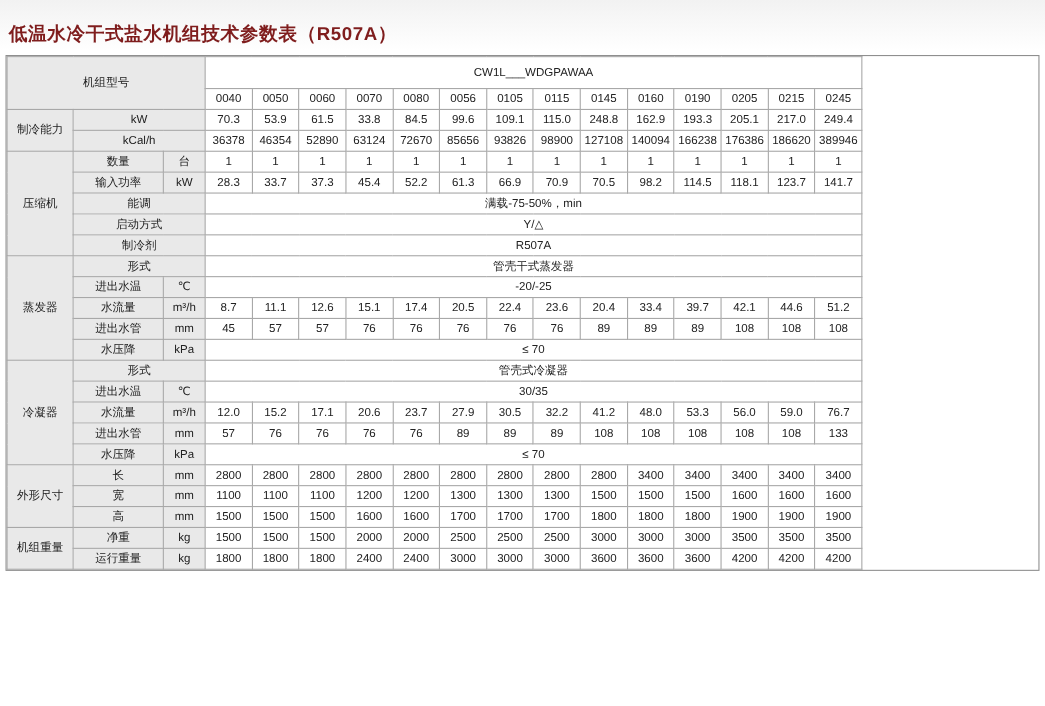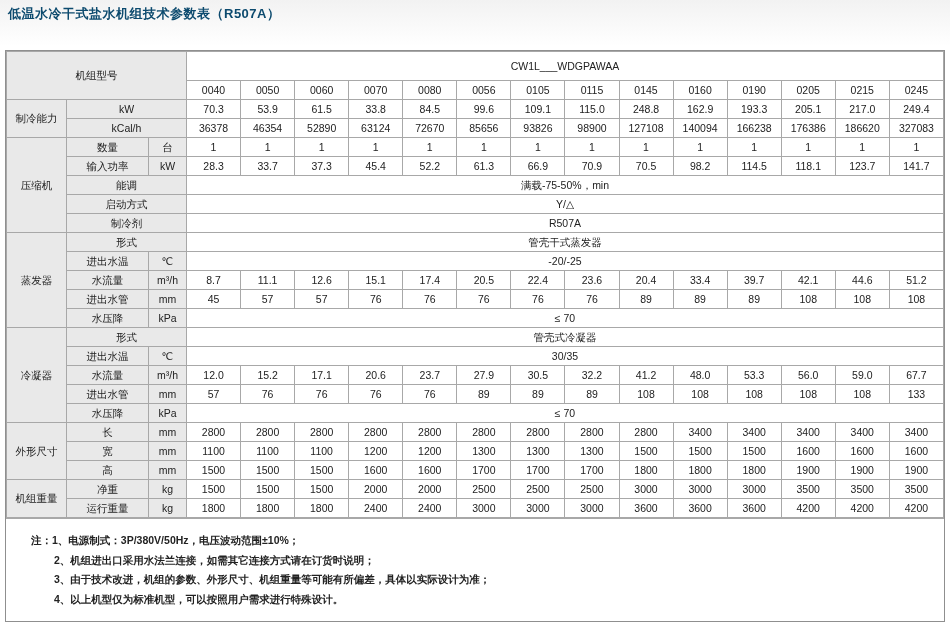--- a/index.html
+++ b/index.html
@@ -8,35 +8,35 @@
     width: 950px; height: 642px;
     background: #ffffff;
     font-family: "Liberation Sans", "DejaVu Sans", sans-serif;
     overflow: hidden;
   }
   .top-band {
     position: absolute; left: 0; top: 0; right: 0; height: 46px;
     background: linear-gradient(#f2f2f2, #ffffff);
   }
   .page-title {
-    position: absolute; left: 8px; top: 5px;
-    font-size: 13px; font-weight: bold;
-    color: #0c4a6e;
+    position: absolute; left: 8px; top: 19px;
+    font-size: 17px; font-weight: bold;
+    color: #7f1d1d;
     letter-spacing: 0.5px;
     white-space: nowrap;
   }
   .sheet {
     position: absolute; left: 5px; top: 50px; width: 940px;
     border: 1px solid #8f8f8f;
     background: #ffffff;
   }
   table.spec {
     border-collapse: collapse;
     table-layout: fixed;
-    width: 938px;
+    width: 778px;
   }
   table.spec th, table.spec td {
     border: 1px solid #a8a8a8;
     font-size: 10.5px;
     font-weight: normal;
     color: #222;
     text-align: center;
     vertical-align: middle;
     padding: 0 1px;
     height: 19px;
@@ -136,21 +136,21 @@
           <td>63124</td>
           <td>72670</td>
           <td>85656</td>
           <td>93826</td>
           <td>98900</td>
           <td>127108</td>
           <td>140094</td>
           <td>166238</td>
           <td>176386</td>
           <td>186620</td>
-          <td>327083</td>
+          <td>389946</td>
         </tr>
         <tr>
           <th class="lbl" rowspan="5">压缩机</th>
           <th class="lbl">数量</th>
           <th class="lbl">台</th>
           <td>1</td>
           <td>1</td>
           <td>1</td>
           <td>1</td>
           <td>1</td>
@@ -264,21 +264,21 @@
           <td>20.6</td>
           <td>23.7</td>
           <td>27.9</td>
           <td>30.5</td>
           <td>32.2</td>
           <td>41.2</td>
           <td>48.0</td>
           <td>53.3</td>
           <td>56.0</td>
           <td>59.0</td>
-          <td>67.7</td>
+          <td>76.7</td>
         </tr>
         <tr>
           <th class="lbl">进出水管</th>
           <th class="lbl">mm</th>
           <td>57</td>
           <td>76</td>
           <td>76</td>
           <td>76</td>
           <td>76</td>
           <td>89</td>
@@ -383,19 +383,13 @@
           <td>3000</td>
           <td>3600</td>
           <td>3600</td>
           <td>3600</td>
           <td>4200</td>
           <td>4200</td>
           <td>4200</td>
         </tr>
       </tbody>
   </table>
-  <div class="notes">
-    <div class="note-line"><span>注：</span><span>1、电源制式：3P/380V/50Hz，电压波动范围±10%；</span></div>
-    <div class="note-line indent">2、机组进出口采用水法兰连接，如需其它连接方式请在订货时说明；</div>
-    <div class="note-line indent">3、由于技术改进，机组的参数、外形尺寸、机组重量等可能有所偏差，具体以实际设计为准；</div>
-    <div class="note-line indent">4、以上机型仅为标准机型，可以按照用户需求进行特殊设计。</div>
-  </div>
 </div>
 
 </body></html>

